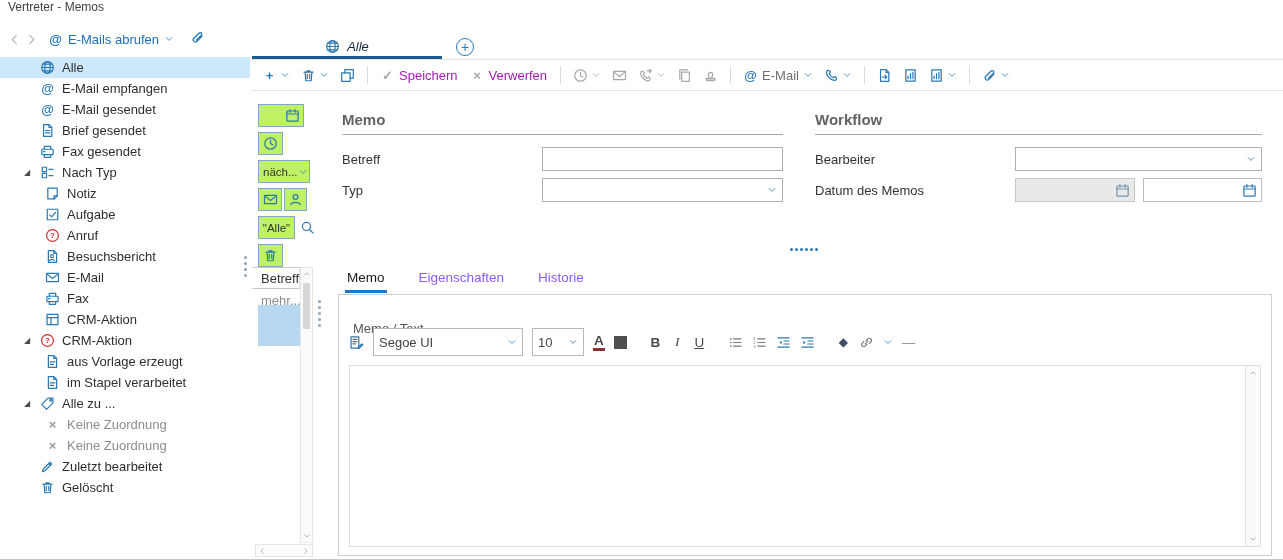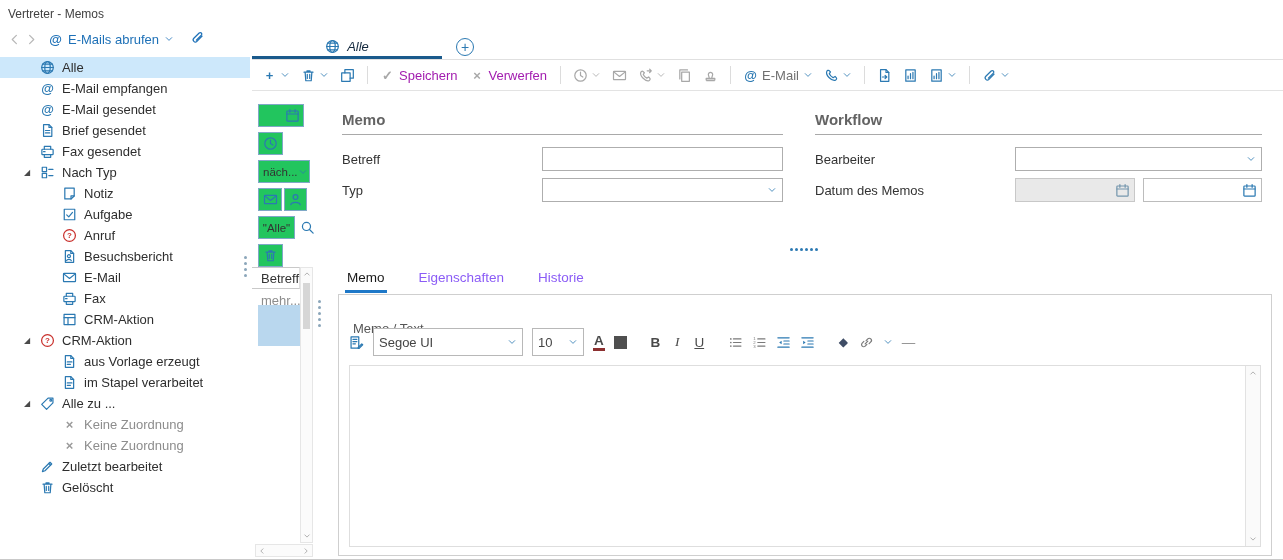--- a/index.html
+++ b/index.html
@@ -17,33 +17,33 @@
   .ic-at-icon{font-size:14px;font-weight:700}
   .ic-plus-icon{font-size:19px;font-weight:600}
   .ic-check-icon{font-weight:400;font-size:14px}
   .ic-cancel-icon{font-size:15px;font-weight:600}
   .ic-x-icon{font-size:13px;font-weight:700}
   .ic.sm{width:10px;height:10px}
   .ic.sm2{width:8px;height:8px}
   .blue{color:var(--icon)}
 
   
-  .titlebar{position:absolute;top:7px;left:8px;font-size:12px;color:#414141}
+  .titlebar{position:absolute;top:0;left:8px;font-size:12px;color:#414141}
   .quickbar{position:absolute;top:24px;left:0;width:252px;height:30px;display:flex;align-items:center;padding-left:6px}
   .navbtn{color:#b7b7b7;width:17px;display:inline-flex;justify-content:center}
   .fetch-mail{display:flex;align-items:center;gap:5px;color:var(--accent);font-size:13px;margin-left:8px;cursor:default}
   .fetch-mail .ic{color:var(--accent)}
   .clipbtn{margin-left:16px;color:var(--accent)}
 
   
   .sidebar{position:absolute;top:57px;left:0;width:250px;bottom:0;overflow:hidden}
   .sb-item{height:21px;display:flex;align-items:center;font-size:13px;color:#2e2e2e;position:relative;cursor:default}
   .sb-item .ic{color:var(--icon);margin-right:7px}
   .sb-item.lvl0{padding-left:40px}
-  .sb-item.lvl1{padding-left:62px}
+  .sb-item.lvl1{padding-left:45px}
   .sb-item.sel{background:var(--sel)}
   .sb-item.muted{color:#8d8d8d}
   .sb-item.muted .ic{color:#9a9a9a}
   .expander{position:absolute;left:24px;width:10px;font-size:8px;color:#4a4a4a;line-height:1}
 
   
   .vdots{display:flex;flex-direction:column;gap:3px;position:absolute}
   .vdots i{width:3px;height:3px;border-radius:50%;background:#8ba6ba;display:block}
   .sidebar-splitter{left:244px;top:256px}
   .list-splitter{left:318px;top:300px}
@@ -66,21 +66,21 @@
   .tbi.disabled .ic{color:var(--disabled)}
   .tbi.disabled .lbl{color:#a21caf}
   .tbsep{width:1px;height:18px;background:#dcdcdc;margin:0 1px}
 
   .workspace{position:absolute;top:57px;left:0;right:0;bottom:0}
 
   
   .listpanel{position:absolute;left:0;top:0;width:78px;bottom:0}
   .lp-btns{position:absolute;top:13px;left:6px;display:flex;flex-direction:column;gap:5px}
   .lp-row{display:flex;gap:2px;align-items:center}
-  .lp-btn{height:23px;border:1px solid #7fa8c6;background:#22c55e;display:flex;align-items:center;justify-content:center;color:var(--icon);cursor:default}
+  .lp-btn{height:23px;border:1px solid #7fa8c6;background:#bef264;display:flex;align-items:center;justify-content:center;color:var(--icon);cursor:default}
   .lp-btn .txt{color:#333;font-size:11.5px;white-space:nowrap}
   .w46{width:46px;justify-content:flex-end;padding-right:3px}
   .w25{width:25px}.w24{width:24px}.w23{width:23px}.w37{width:37px}
   .w52{width:52px;justify-content:space-between;padding:0 4px}
   .lp-search{color:var(--icon);margin-left:3px;display:inline-flex}
   .lp-header{position:absolute;left:0;top:176px;width:48px;height:22px;border-top:1px solid #c9c9c9;border-bottom:1px solid #c9c9c9;border-right:1px solid #e0e0e0;display:flex;align-items:center;padding-left:9px;font-size:13px;color:#333;background:#fff}
   .lp-more{position:absolute;left:0;top:202px;padding-left:9px;font-size:13px;color:#8d8d8d}
   .lp-selblock{position:absolute;left:6px;top:214px;width:42px;height:41px;background:#b9d7ee}
   .lp-vscroll{position:absolute;left:48px;top:176px;bottom:16px;width:13px;background:#fbfbfb;border:1px solid #e6e6e6;display:flex;flex-direction:column;align-items:center;justify-content:space-between;padding:2px 0;color:#8a8a8a}
   .sb-thumb{position:absolute;left:2px;right:2px;top:15px;height:46px;background:#d6d6d6}

